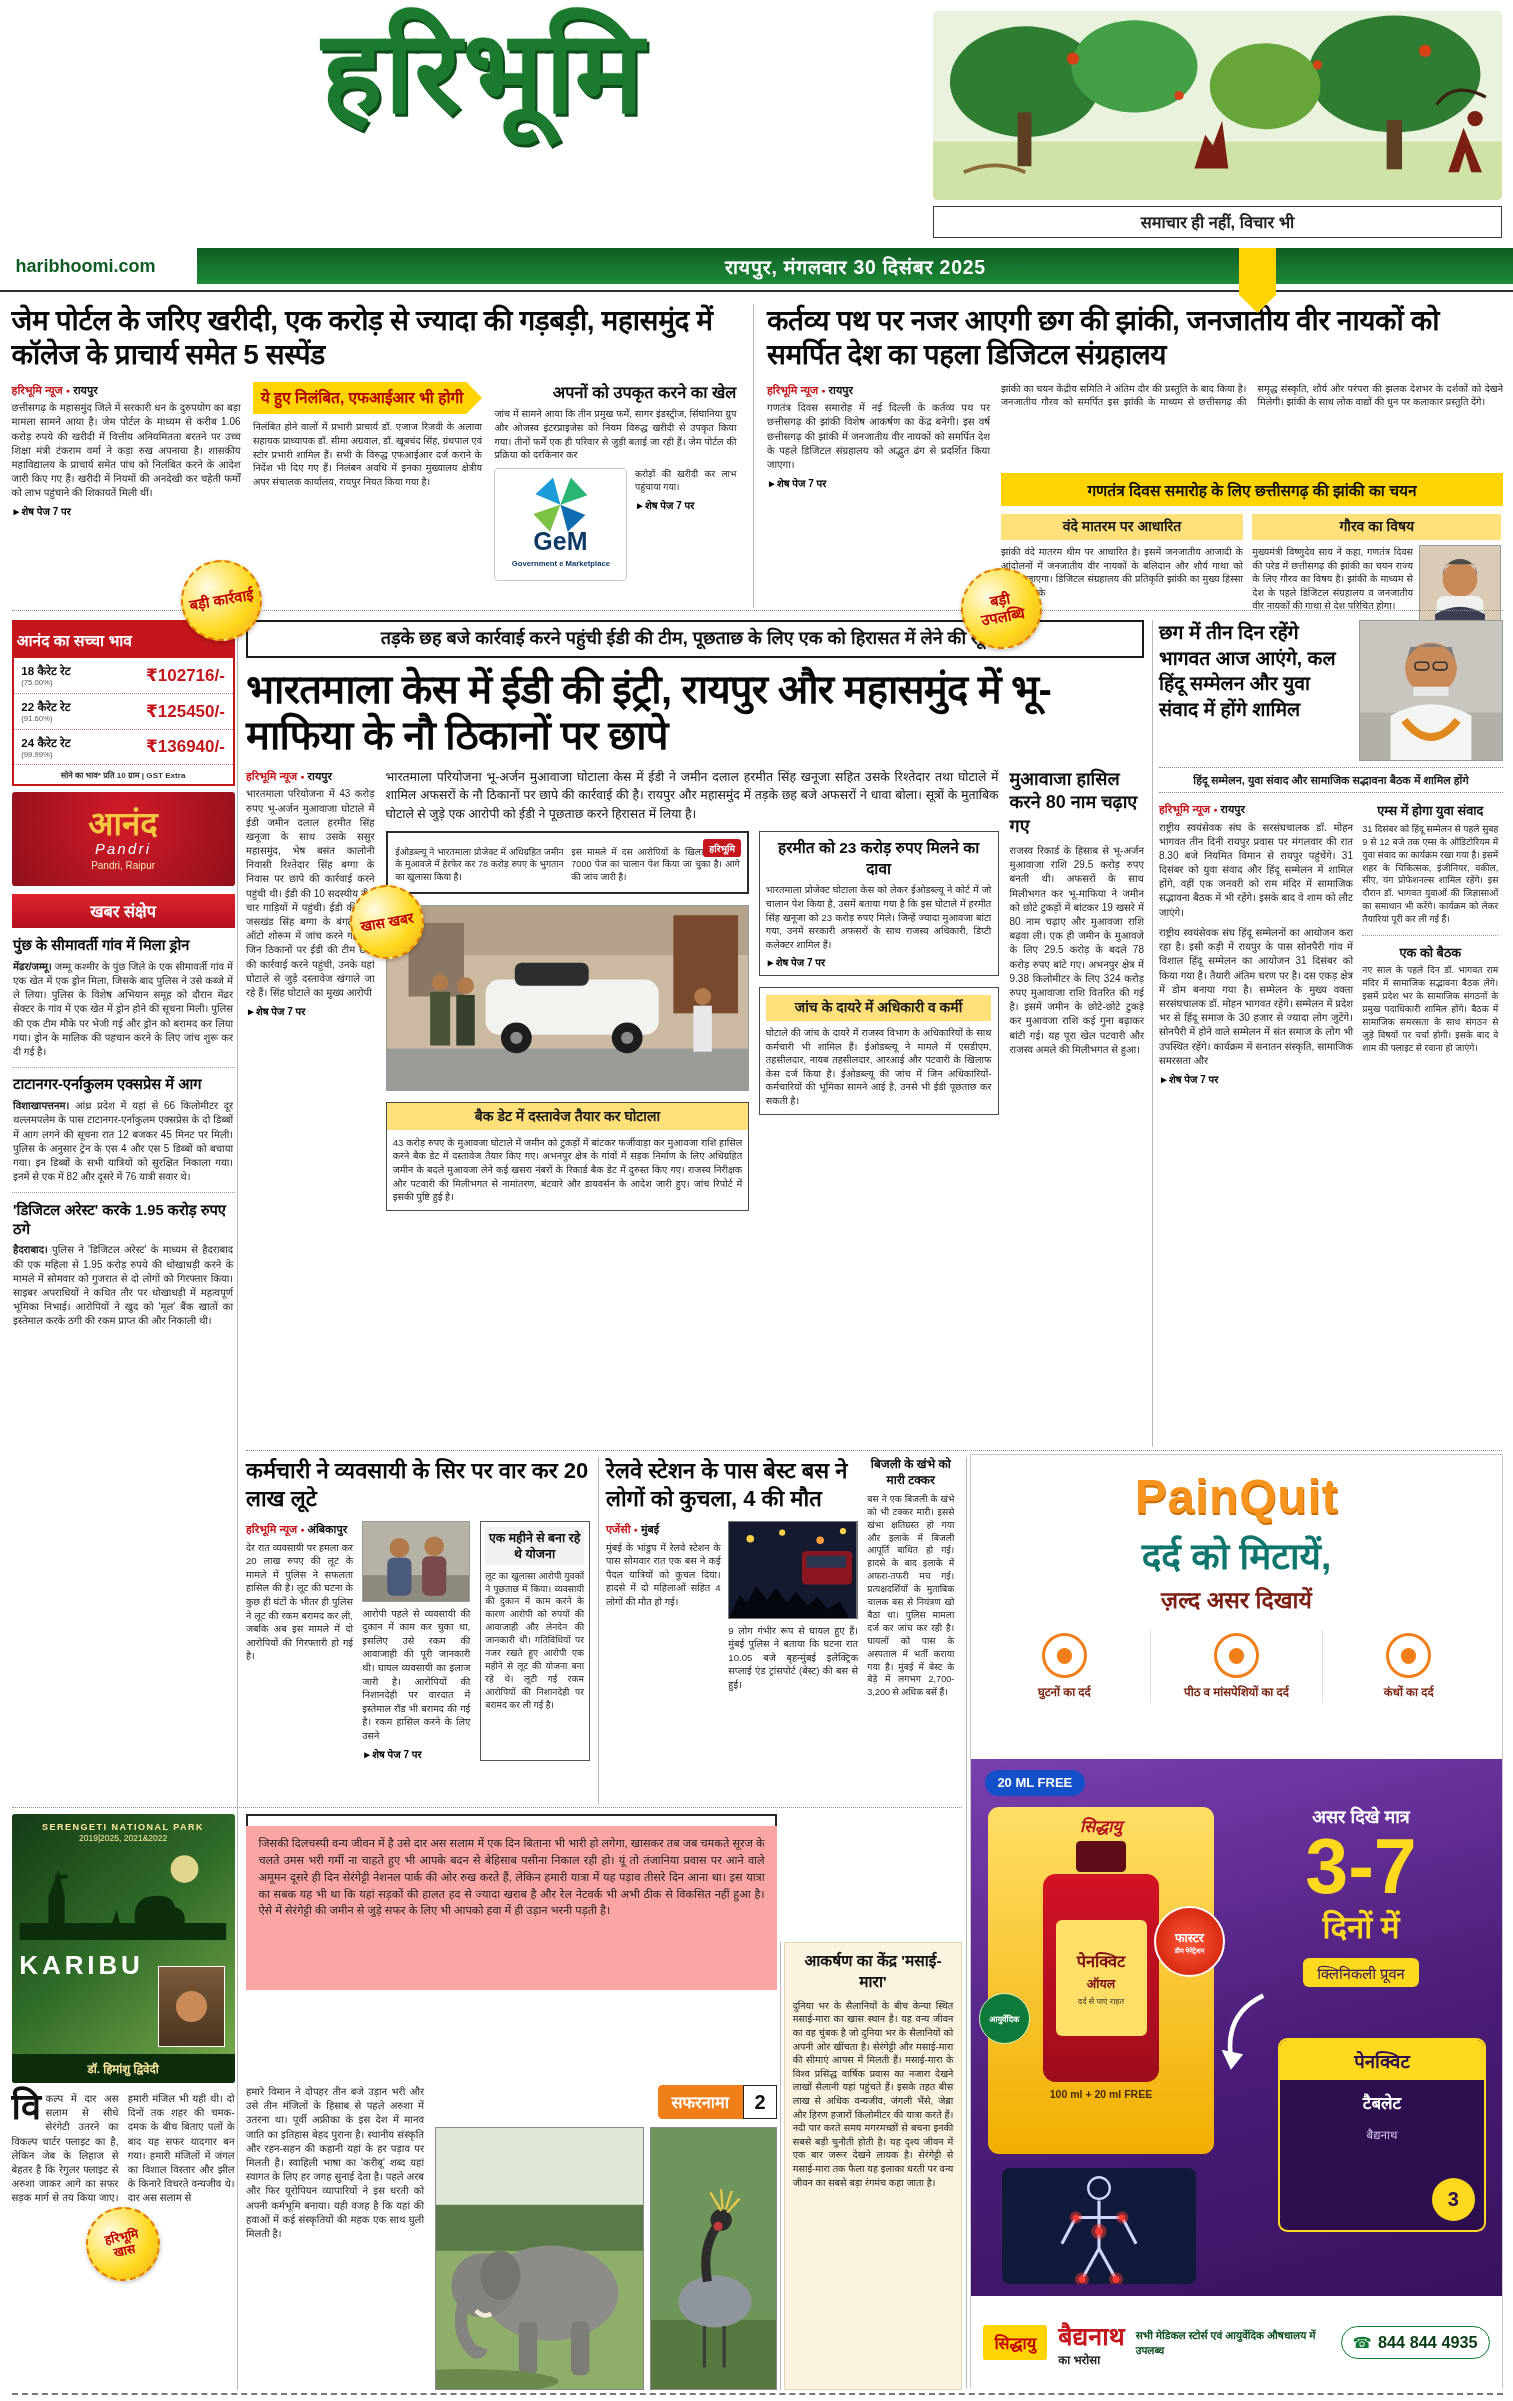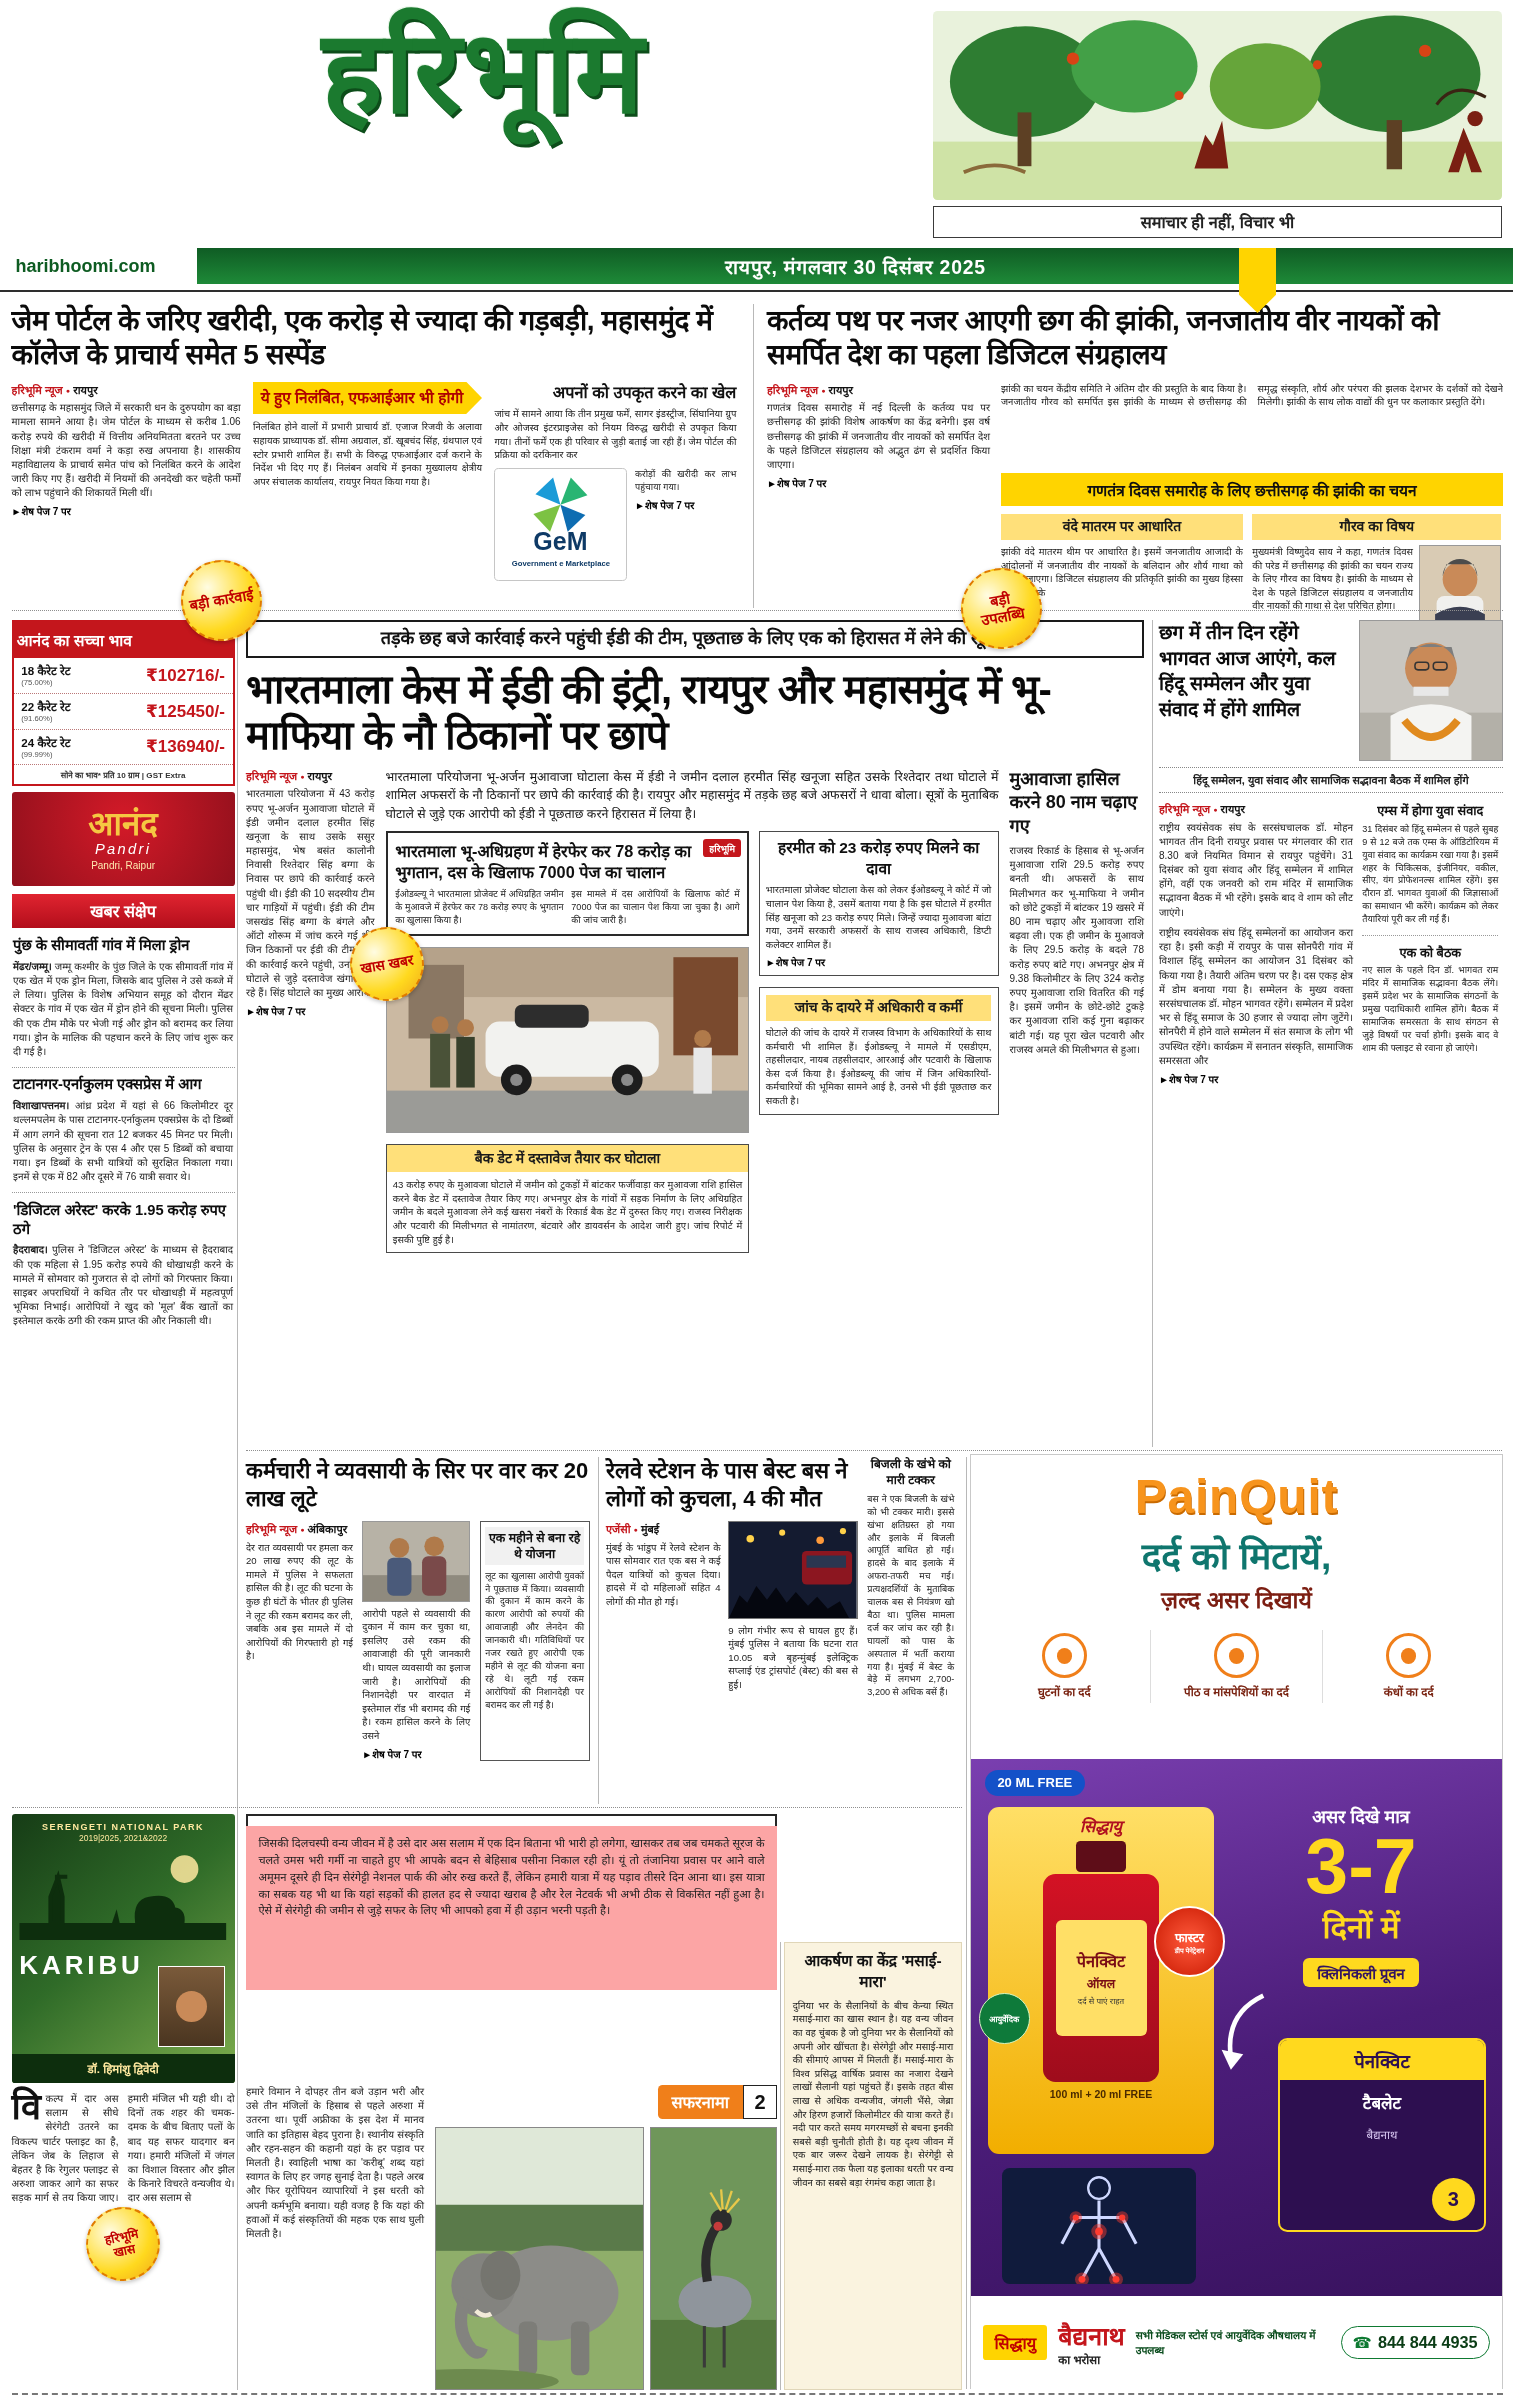--- a/index.html
+++ b/index.html
@@ -221,21 +221,20 @@
         <p class="txt">भारतमाला परियोजना में 43 करोड़ रुपए भू-अर्जन मुआवाजा घोटाले में ईडी जमीन दलाल हरमीत सिंह खनूजा के साथ उसके ससुर महासमुंद, भेष बसंत कालोनी निवासी रिश्तेदार सिंह बग्गा के निवास पर छापे की कार्रवाई करने पहुंची थी। ईडी की 10 सदस्यीय टीम चार गाड़ियों में पहुंची। ईडी की टीम जसखंड सिंह बग्गा के बंगले और ऑटो शोरूम में जांच करने गई थी। जिन ठिकानों पर ईडी की टीम छापे की कार्रवाई करने पहुंची, उनके यहां घोटाले से जुड़े दस्तावेज खंगाले जा रहे हैं। सिंह घोटाले का मुख्य आरोपी</p>
         <p class="more">►शेष पेज 7 पर</p>
       </div>
 
       <div style="width:613px">
         <p style="font-size:12.4px;line-height:1.5;text-align:justify;color:#161616">भारतमाला परियोजना भू-अर्जन मुआवाजा घोटाला केस में ईडी ने जमीन दलाल हरमीत सिंह खनूजा सहित उसके रिश्तेदार तथा घोटाले में शामिल अफसरों के नौ ठिकानों पर छापे की कार्रवाई की है। रायपुर और महासमुंद में तड़के छह बजे अफसरों ने धावा बोला। सूत्रों के मुताबिक घोटाले से जुड़े एक आरोपी को ईडी ने पूछताछ करने हिरासत में लिया है।</p>
         <div style="display:flex;gap:9.3px;margin-top:7.7px">
           <div style="width:364px">
             <div style="border:2.3px solid #2a2a2a;padding:7.7px;position:relative">
               <div style="position:absolute;right:6.2px;top:6.2px;background:#c4161c;color:#fff;font-size:9.3px;font-weight:bold;padding:2.3px 6.2px;border-radius:3.1px">हरिभूमि</div>
-              <div class="boxtitle" style="font-size:16.3px;padding:0 46px 0 0;text-align:left">भारतमाला भू-अधिग्रहण में हेरफेर कर 78 करोड़ का भुगतान, दस के खिलाफ 7000 पेज का चालान</div>
               <div style="display:flex;gap:7.7px;margin-top:4.6px">
                 <p class="txt xs" style="flex:1">ईओडब्ल्यू ने भारतमाला प्रोजेक्ट में अधिग्रहित जमीन के मुआवजे में हेरफेर कर 78 करोड़ रुपए के भुगतान का खुलासा किया है।</p>
                 <p class="txt xs" style="flex:1">इस मामले में दस आरोपियों के खिलाफ कोर्ट में 7000 पेज का चालान पेश किया जा चुका है। आगे की जांच जारी है।</p>
               </div>
             </div>
             <div style="position:relative;margin-top:11px;height:186px">
               <div class="badge" style="left:-36px;top:-20px;width:74px;height:74px;font-size:14px">खास खबर</div>
               <svg class="photo" viewBox="0 0 470 240" preserveAspectRatio="none" style="border:0.8px solid #999">
                 <rect width="470" height="240" fill="#cbb9a2"></rect>
                 <rect width="470" height="64" fill="#b5a28a"></rect>
@@ -432,21 +431,21 @@
           <span style="font-size:12.4px">फास्टर</span>
           <span style="font-size:6.6px">डीप पेनेट्रेशन</span>
         </div>
         <div style="position:absolute;left:-9.3px;top:186px;width:51px;height:51px;border-radius:50%;background:#0e7a3a;border:1.5px solid #d6f5c0;display:flex;align-items:center;justify-content:center;color:#fff;font-size:8.1px;font-weight:bold">आयुर्वेदिक</div>
       </div>
 
       <div style="position:absolute;left:260px;top:45px;width:260px;text-align:center">
         <div style="color:#fff;font-size:18px;font-weight:bold">असर दिखे मात्र</div>
         <div style="color:#ffd91e;font-size:77px;font-weight:bold;line-height:1">3-7</div>
         <div style="color:#ffd91e;font-size:31px;font-weight:bold">दिनों में</div>
-        <div style="display:inline-block;margin-top:11px;background:#ffd91e;color:#321461;font-weight:bold;font-size:14.7px;padding:4.6px 14px;border-radius:6.2px">क्लिनिकली प्रूवन</div>
+        <div style="display:inline-block;margin-top:11px;background:#ffd91e;color:#321461;font-weight:normal;font-size:14.7px;padding:4.6px 14px;border-radius:6.2px">क्लिनिकली प्रूवन</div>
       </div>
 
       <svg style="position:absolute;left:246px;top:232px;width:54px;height:85px" viewBox="0 0 70 110">
         <path d="M60 6 Q10 30 18 86" stroke="#fff" stroke-width="6" fill="none"></path>
         <path d="M6 76 L18 102 L34 82 Z" fill="#fff"></path>
       </svg>
 
       <div style="position:absolute;left:307px;top:279px;width:208px;height:194px;background:#2d0f50;border:2.3px solid #ffd91e;border-radius:9.3px;overflow:hidden">
         <div style="background:#ffd91e;padding:7.7px 4.6px;text-align:center;font-size:18.6px;font-weight:bold;color:#2d0f50">पेनक्विट</div>
         <div style="text-align:center;color:#fff;font-weight:bold;font-size:17px;margin-top:11px">टैबलेट</div>

